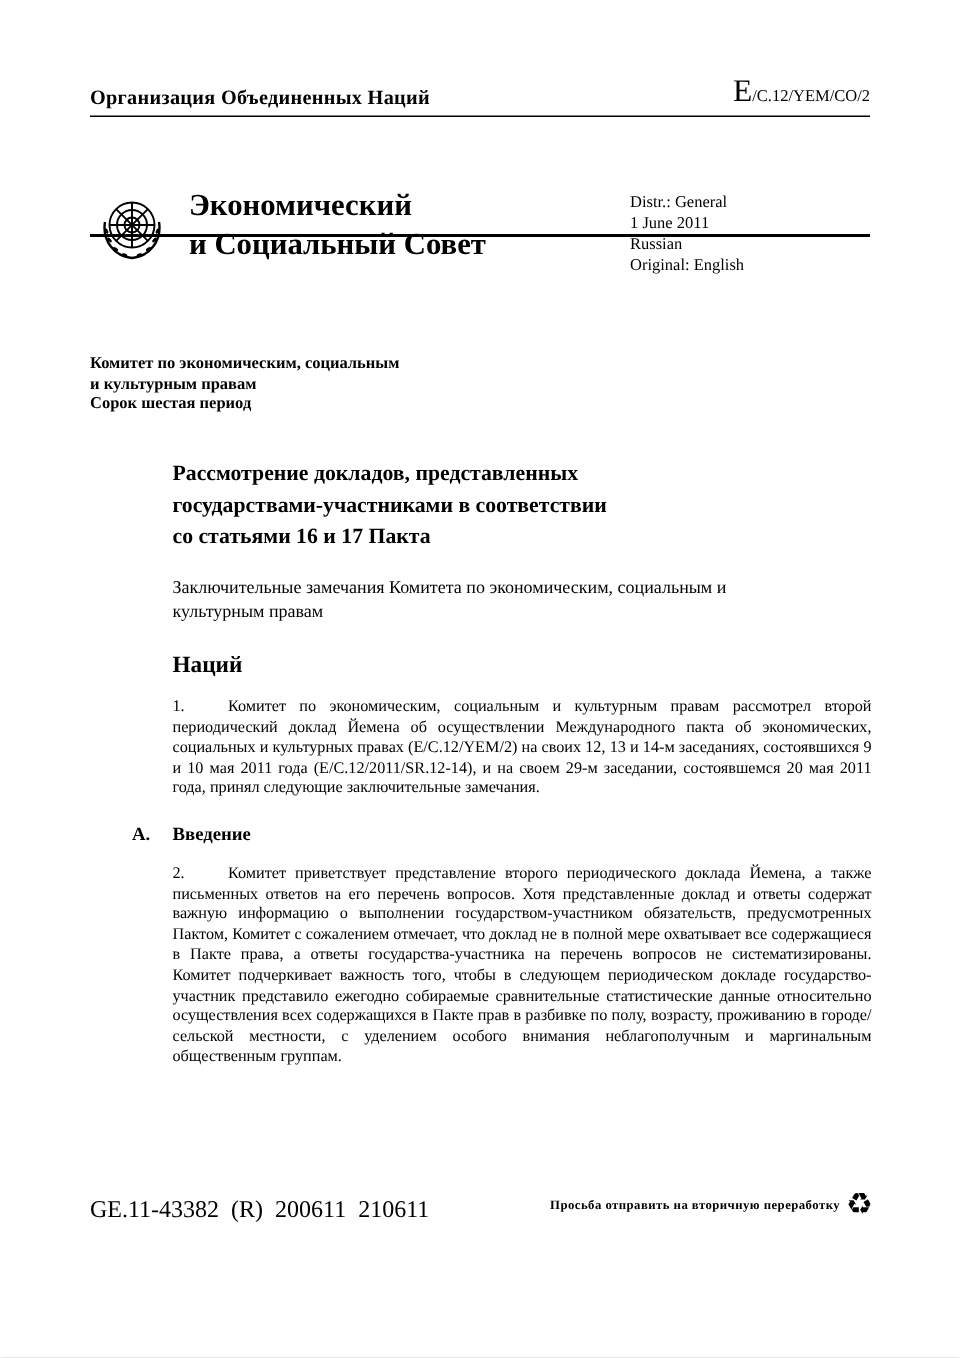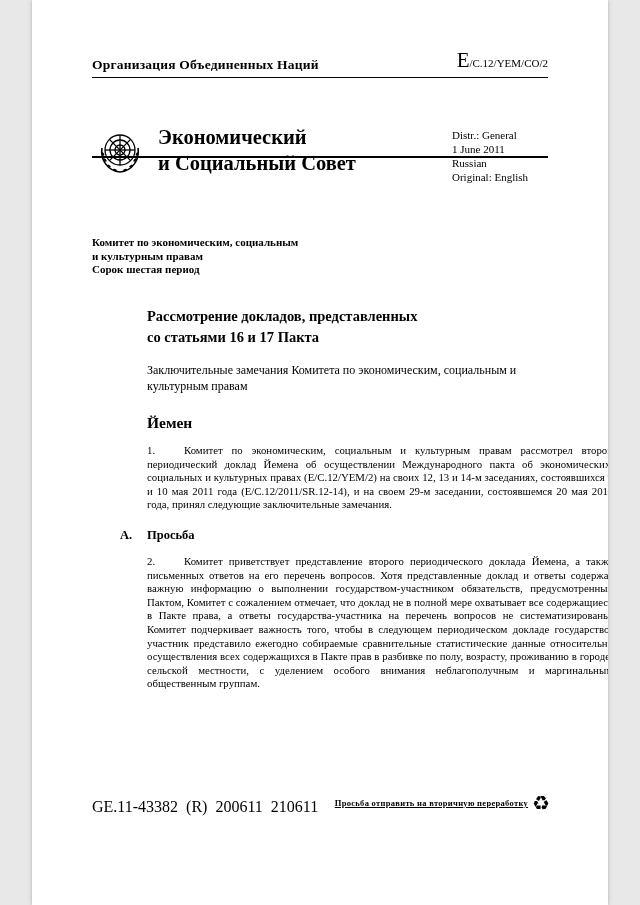--- a/index.html
+++ b/index.html
@@ -1,18 +1,18 @@
 <!DOCTYPE html>
 <html><head>
 <meta charset="utf-8">
 <style>
   html,body{margin:0;padding:0;background:#e8e8e8;}
   .page{
     position:relative;
-    width:576px;height:905px;
+    width:640px;height:905px;
     margin:0 auto;
     background:#ffffff;
     font-family:"Liberation Serif","DejaVu Serif",serif;
     color:#000;
     overflow:hidden;
     box-shadow:0 0 4px rgba(0,0,0,.25);
   }
   
   .hdr-row{
     position:absolute;top:48px;left:60px;right:60px;
@@ -37,21 +37,21 @@
   .main-title{font-weight:bold;font-size:14.5px;line-height:21px;}
   .subtitle{font-weight:normal;font-size:12px;line-height:16px;margin-top:14px;width:420px;}
   .country{font-weight:bold;font-size:15.5px;margin-top:20px;}
   .para{font-size:10.8px;line-height:13.6px;text-align:justify;margin-top:12px;}
   .pnum{display:inline-block;width:37px;}
   .sec-head{position:relative;font-weight:bold;font-size:12.5px;margin-top:16px;}
   .sec-label{position:absolute;left:-27px;top:0;}
   
   .footer-code{position:absolute;left:60px;top:798px;font-size:16px;white-space:pre;}
   .recycle-box{position:absolute;right:58px;top:793px;display:flex;align-items:center;gap:4px;}
-  .recycle-text{font-size:8.5px;font-weight:bold;letter-spacing:.3px;text-decoration:underline;}
+  .recycle-text{font-size:8.5px;font-weight:bold;letter-spacing:.3px;}
   .recycle-icon{font-size:20px;line-height:20px;}
 </style>
 </head>
 <body>
 
 <div class="page">
 
   <div class="hdr-row">
     <div class="org-name">Организация Объединенных Наций</div>
     <div class="doc-symbol">
@@ -102,34 +102,35 @@
 
   <div class="committee">
     <div class="b">Комитет по экономическим, социальным</div>
     <div class="b">и культурным правам</div>
     <div class="b">Сорок шестая период</div>
   </div>
 
   <div class="content">
     <div class="main-title">
       <div>Рассмотрение докладов, представленных</div>
+      <div>государствами-участниками в соответствии</div>
       <div>со статьями 16 и 17 Пакта</div>
     </div>
 
     <div class="subtitle">Заключительные замечания Комитета по экономическим, социальным и культурным правам</div>
 
-    <div class="country">Йемен</div>
+    <div class="country">Наций</div>
 
     <div class="para">
       <span class="pnum">1.</span><span>Комитет по экономическим, социальным и культурным правам рассмотрел второй периодический доклад Йемена об осуществлении Международного пакта об экономических, социальных и культурных правах (E/C.12/YEM/2) на своих 12, 13 и 14-м заседаниях, состоявшихся 9 и 10 мая 2011 года (E/C.12/2011/SR.12-14), и на своем 29-м заседании, состоявшемся 20 мая 2011 года, принял следующие заключительные замечания.</span>
     </div>
 
     <div class="sec-head">
       <span class="sec-label">A.</span>
-      <span>Просьба</span>
+      <span>Введение</span>
     </div>
 
     <div class="para">
       <span class="pnum">2.</span><span>Комитет приветствует представление второго периодического доклада Йемена, а также письменных ответов на его перечень вопросов. Хотя представленные доклад и ответы содержат важную информацию о выполнении государством-участником обязательств, предусмотренных Пактом, Комитет с сожалением отмечает, что доклад не в полной мере охватывает все содержащиеся в Пакте права, а ответы государства-участника на перечень вопросов не систематизированы. Комитет подчеркивает важность того, чтобы в следующем периодическом докладе государство-участник представило ежегодно собираемые сравнительные статистические данные относительно осуществления всех содержащихся в Пакте прав в разбивке по полу, возрасту, проживанию в городе/сельской местности, с уделением особого внимания неблагополучным и маргинальным общественным группам.</span>
     </div>
 
   </div>
 
   <div class="footer-code">GE.11-43382  (R)  200611  210611</div>
   <div class="recycle-box">

